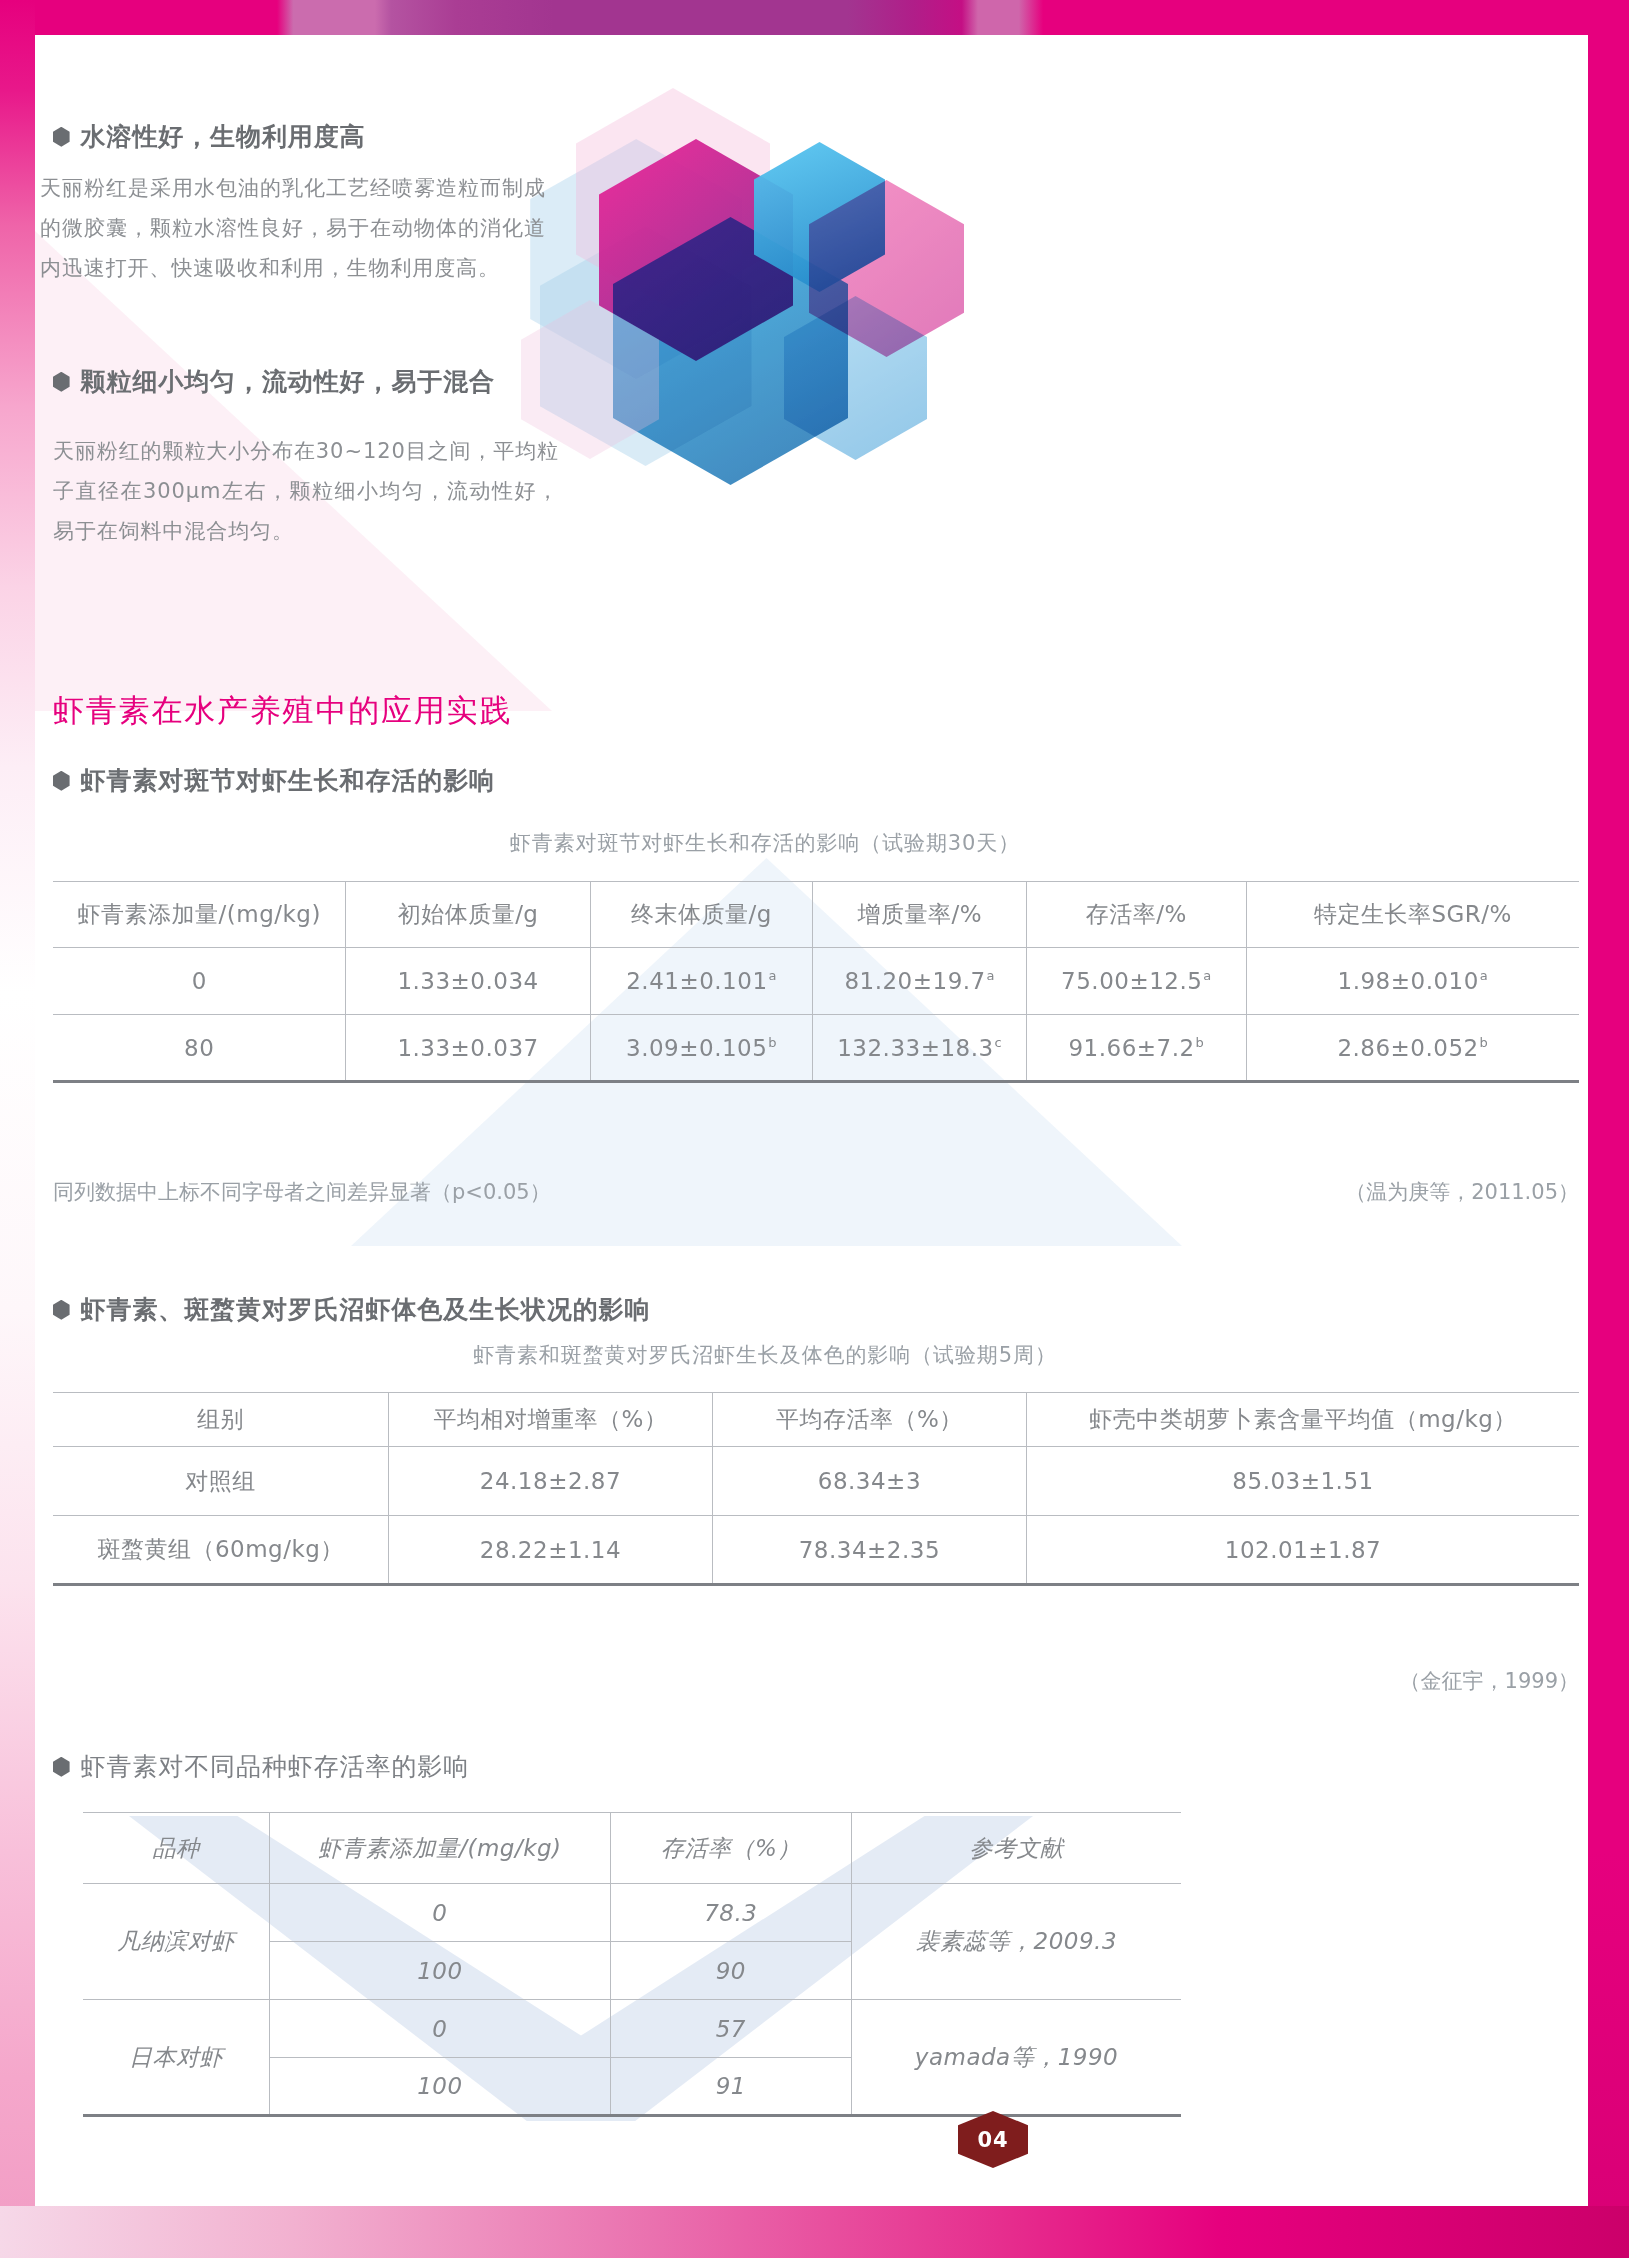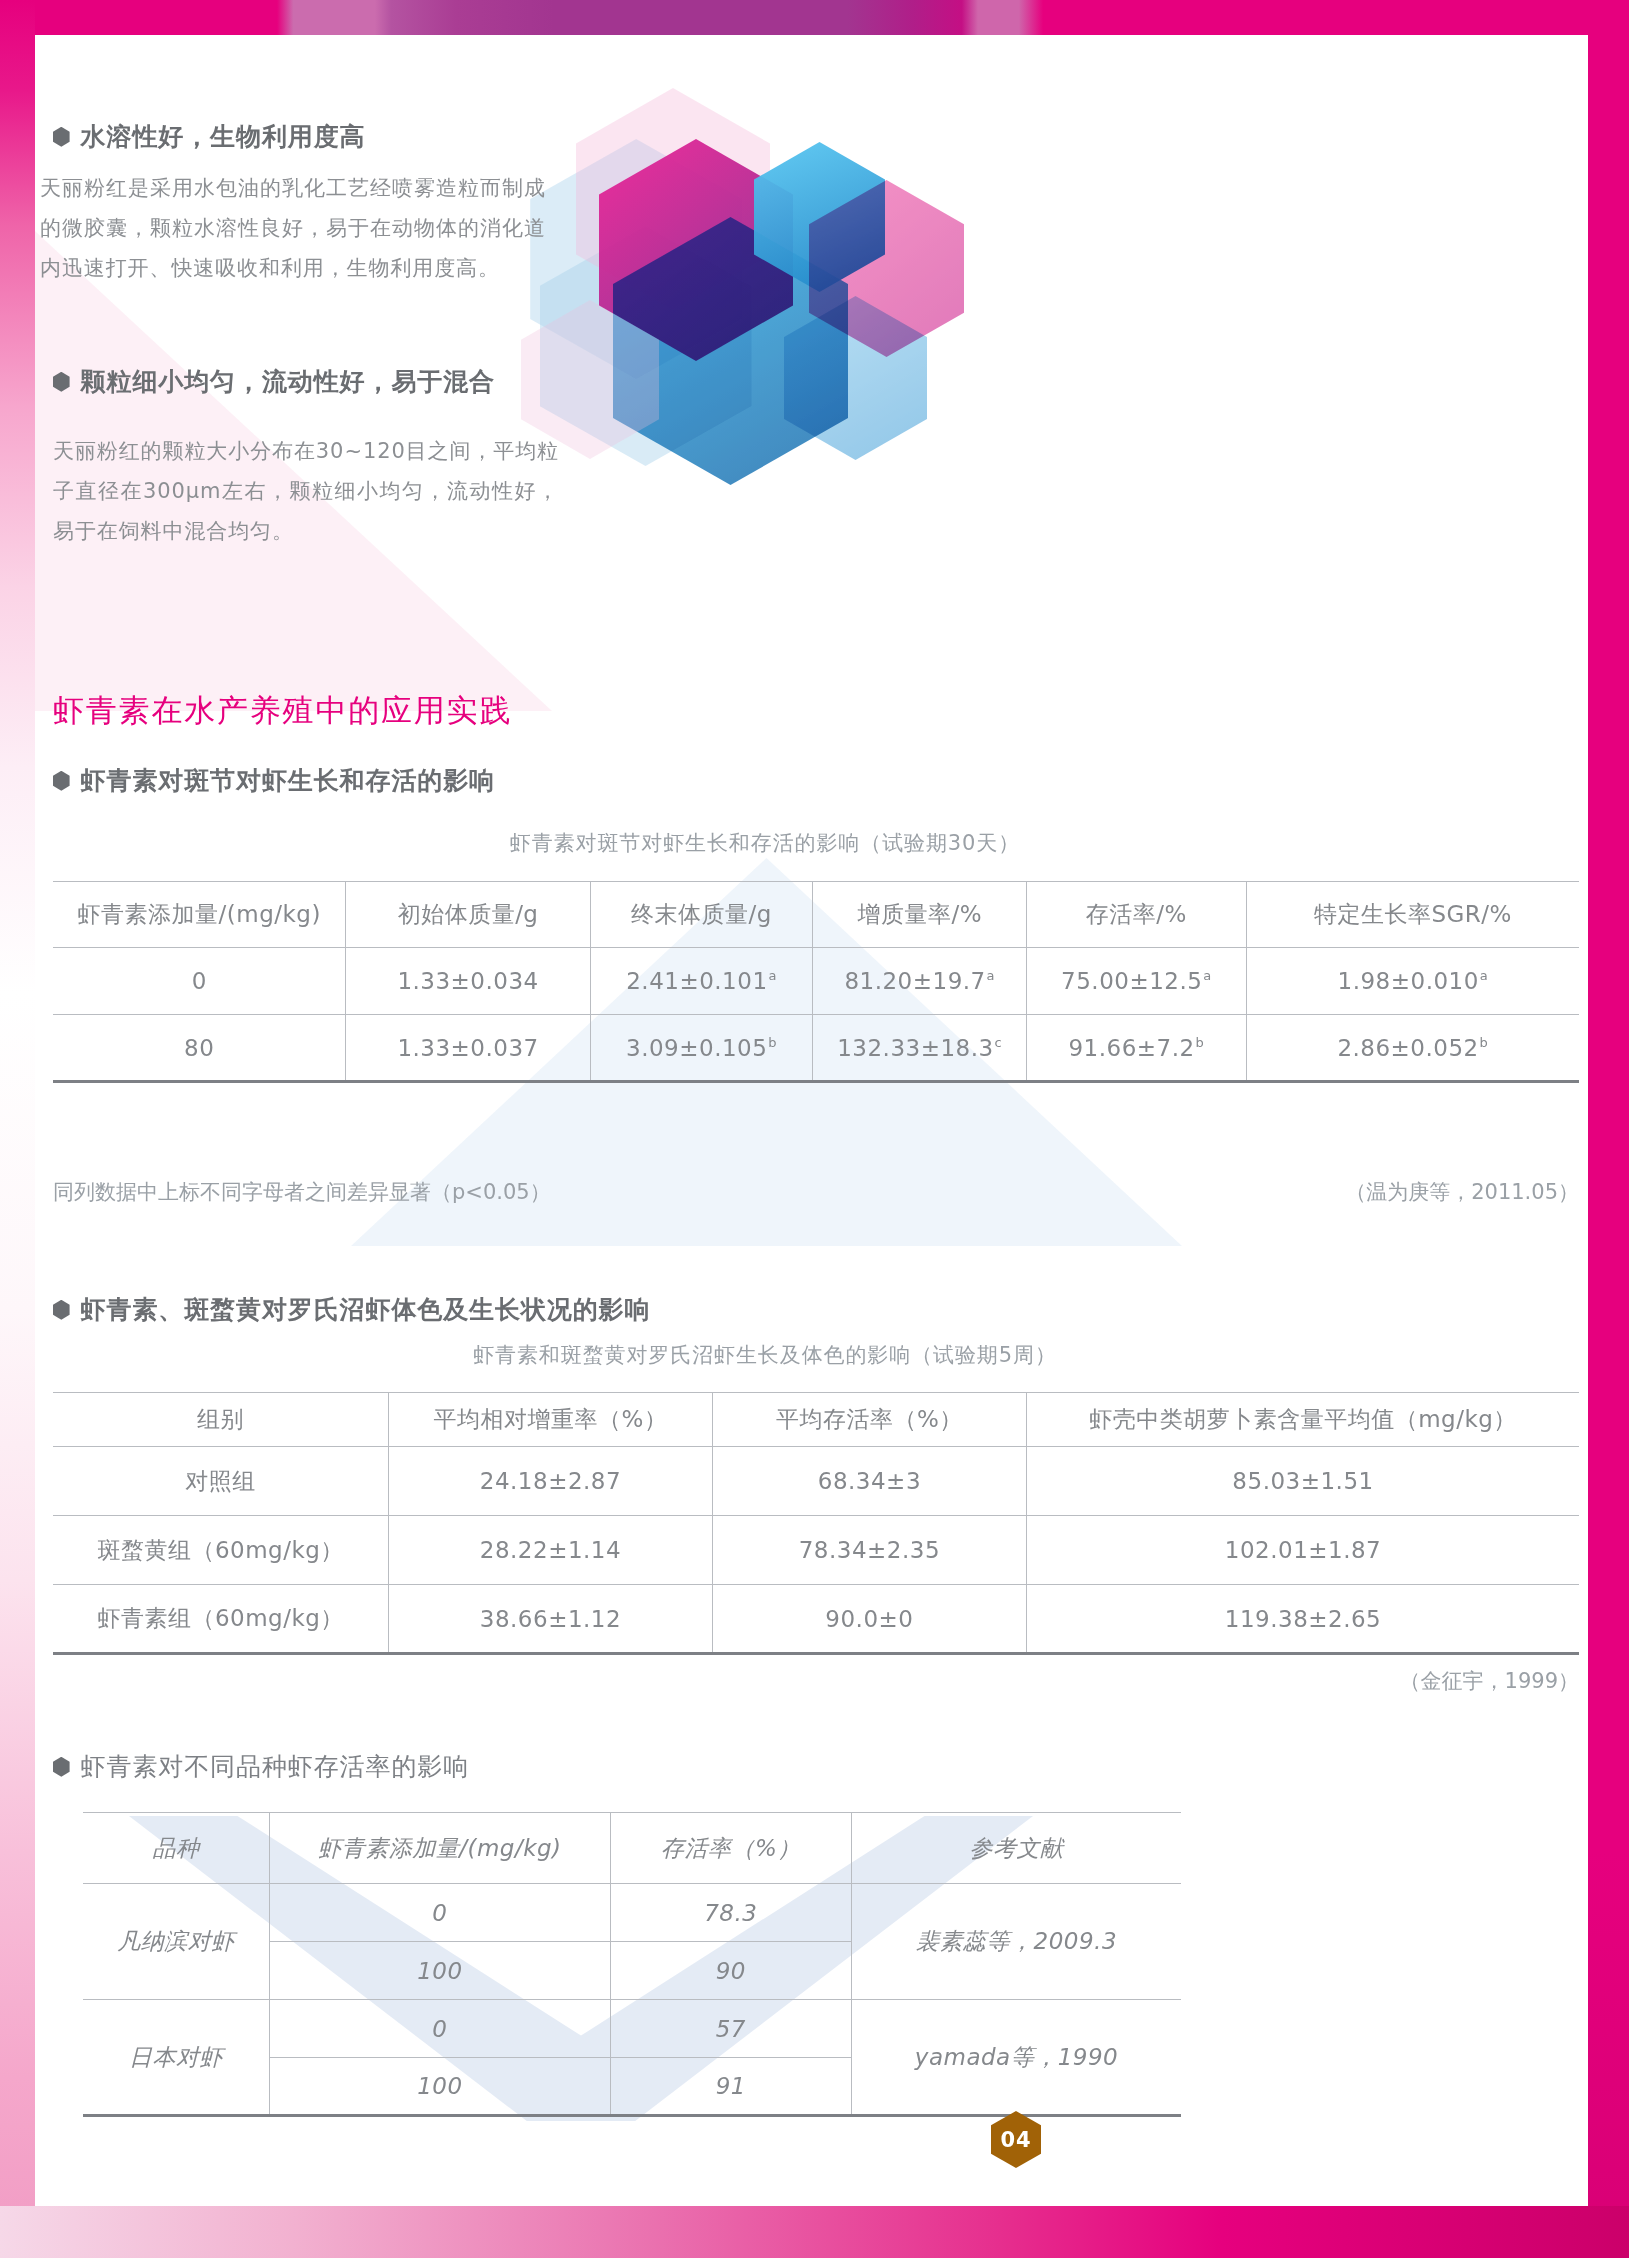--- a/index.html
+++ b/index.html
@@ -107,22 +107,22 @@
     font-weight:normal; font-size:23px; color:#85888c; letter-spacing:0.5px;
     padding:0 5.5px; overflow:hidden;
   }
   thead tr { border-bottom:0.9px solid #a9acb1; }
   sup { font-size:13px; line-height:0; margin-left:0.9px; }
   #table1 { width:1526px; } #table1 th { height:66px; } #table1 td { height:67px; }
   #table2 { width:1526px; } #table2 th { height:54px; } #table2 td { height:69px; }
   #table3 { width:1098px; } #table3 th { height:71px; } #table3 td { height:58px; }
   
   .page-badge {
-    position:absolute; left:991px; top:2111px; width:50px; height:57px; z-index:6;
-    background:#a16207; color:#ffffff;
+    position:absolute; left:958px; top:2111px; width:70px; height:57px; z-index:6;
+    background:#7f1d1d; color:#ffffff;
     clip-path:polygon(50% 0,100% 25%,100% 75%,50% 100%,0 75%,0 25%);
     display:flex; align-items:center; justify-content:center;
     font-size:21px; font-weight:bold; letter-spacing:0.9px;
   }
 </style>
 </head>
 <body>
 
 <div class="band band-top"></div>
 <div class="band band-left"></div>
@@ -229,26 +229,20 @@
         <td>24.18±2.87</td>
         <td>68.34±3</td>
         <td>85.03±1.51</td>
       </tr>
       <tr>
         <td>斑蝥黄组（60mg/kg）</td>
         <td>28.22±1.14</td>
         <td>78.34±2.35</td>
         <td>102.01±1.87</td>
       </tr>
-      <tr>
-        <td>虾青素组（60mg/kg）</td>
-        <td>38.66±1.12</td>
-        <td>90.0±0</td>
-        <td>119.38±2.65</td>
-      </tr>
     </tbody>
 </table>
 <div class="abs citation cite-right" style="left:53px; top:1667px;">（金征宇，1999）</div>
 
 <div class="abs sub-heading light" style="left:53px; top:1750px;">
   <span class="bullet"></span><span>虾青素对不同品种虾存活率的影响</span>
 </div>
 <table id="table3" class="abs" style="left:83px; top:1812px;font-style:italic;">
   <colgroup>
     <col style="width:17%">

